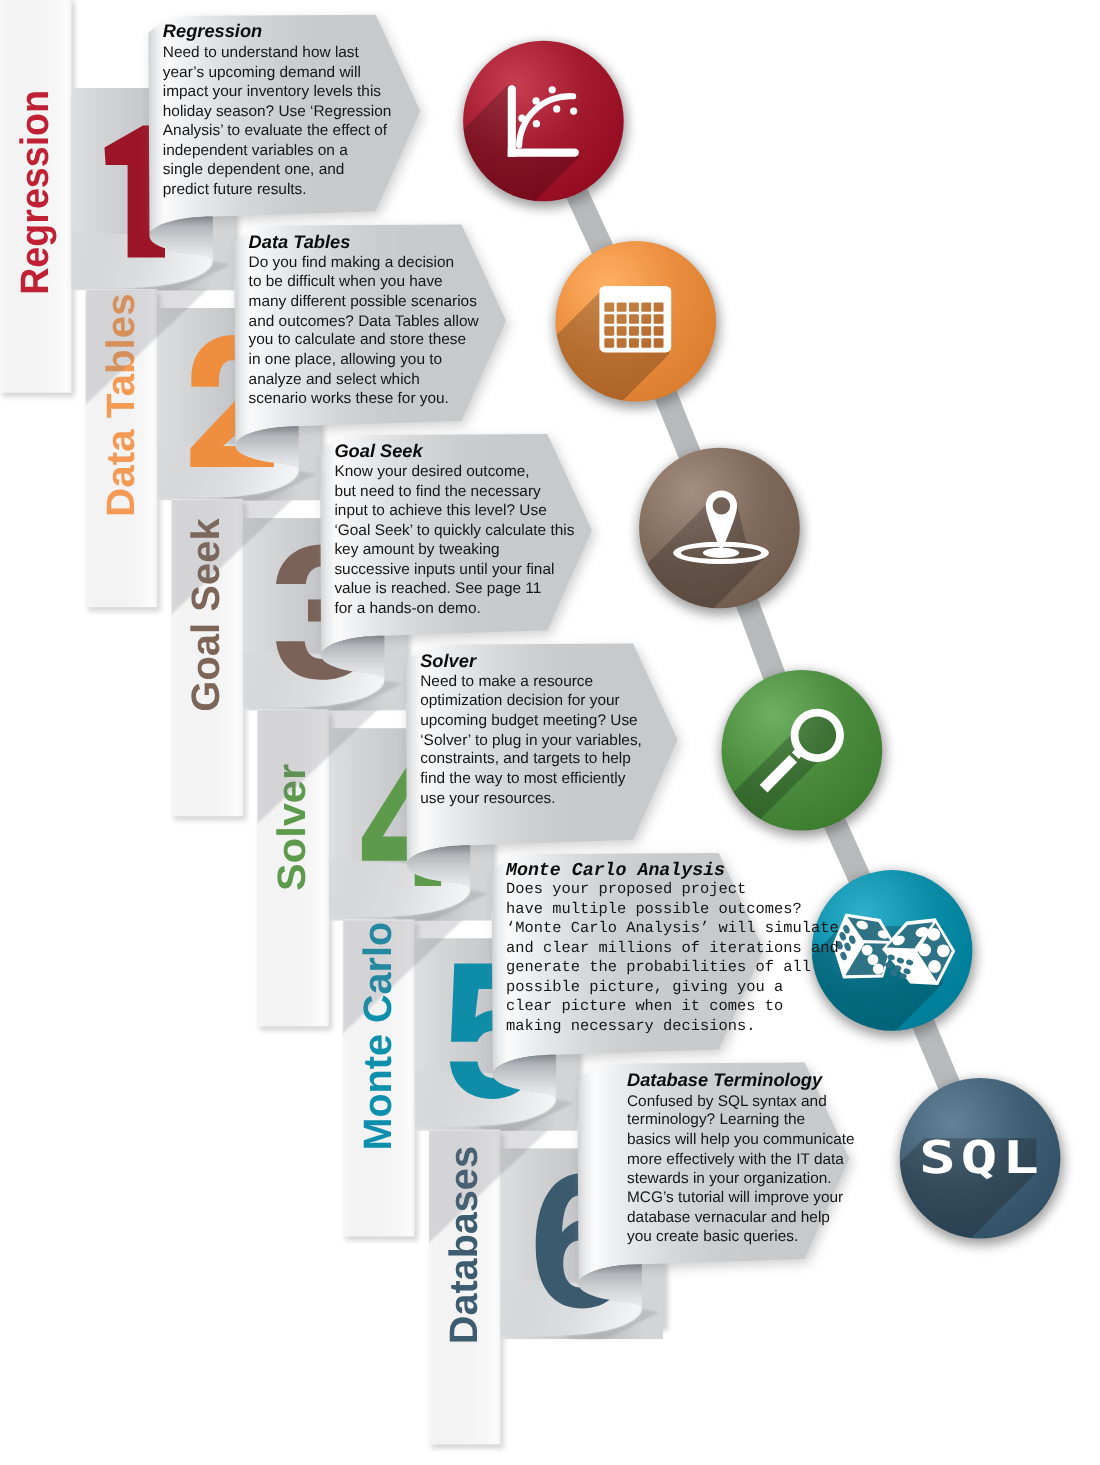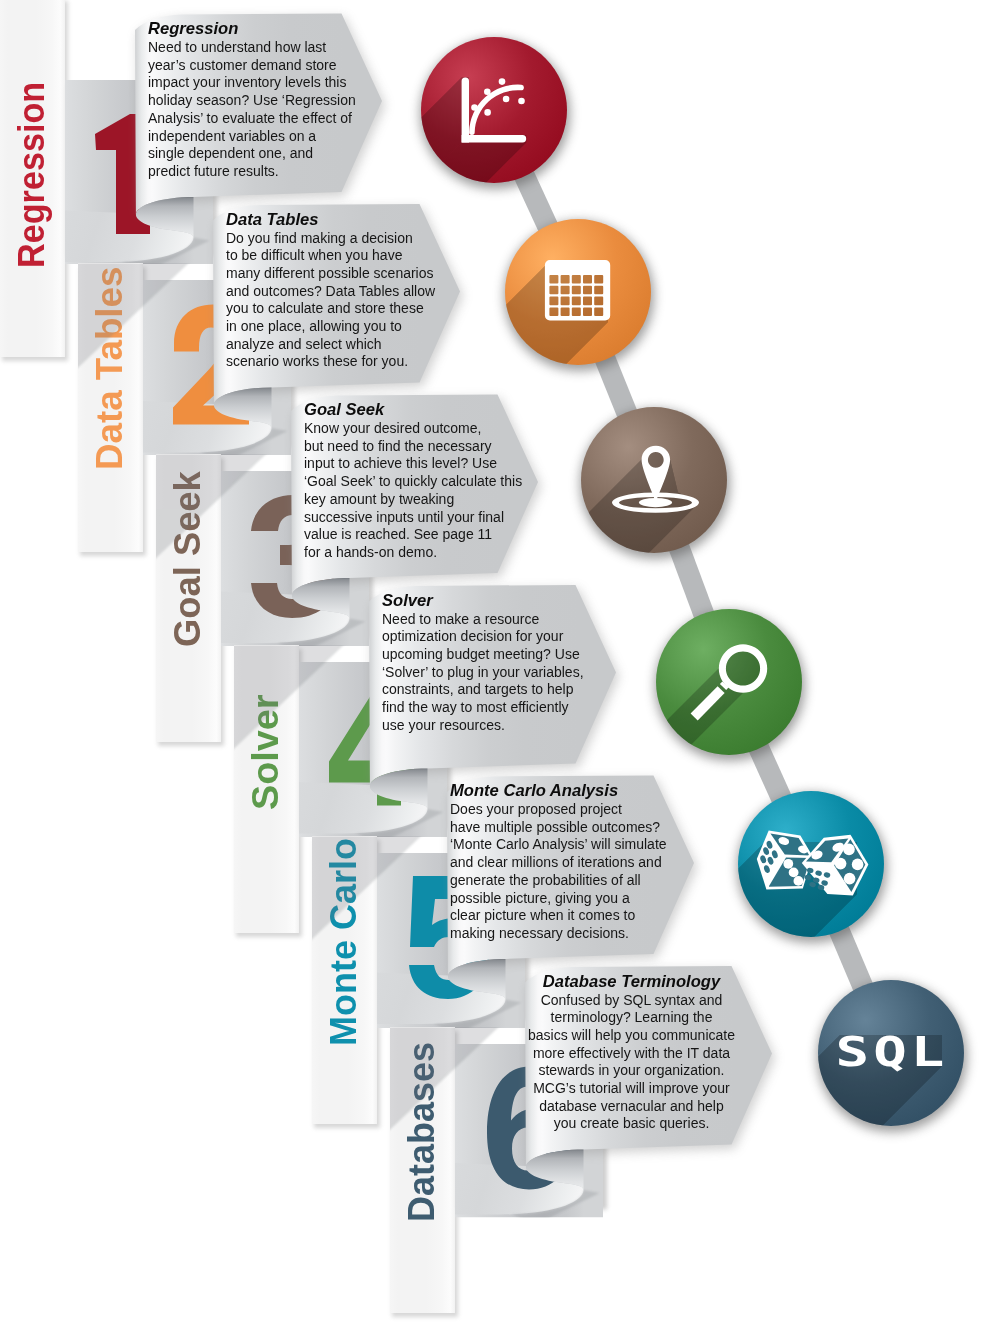--- a/index.html
+++ b/index.html
@@ -656,21 +656,21 @@
             <g transform="translate(891,1053)" fill="#ffffff">
               <text x="0" y="0" text-anchor="middle" font-family="&quot;DejaVu Sans Mono&quot;,monospace" font-size="41" font-weight="bold" transform="translate(1,13) scale(1.36,1)" letter-spacing="3">SQL</text>
             </g>
           </g>
         </g>
       </g>
     </svg>
 <div class="banner-text" style="left: 148px; top: 18px;">
       <div class="btitle">Regression</div>
       <div class="bline">Need to understand how last</div>
-      <div class="bline">year’s customer demand store</div>
+      <div class="bline">year’s upcoming demand will</div>
       <div class="bline">impact your inventory levels this</div>
       <div class="bline">holiday season?  Use ‘Regression</div>
       <div class="bline">Analysis’ to evaluate the effect of</div>
       <div class="bline">independent variables on a</div>
       <div class="bline">single dependent one, and</div>
       <div class="bline">predict future results.</div>
     </div>
     <div class="banner-text" style="left: 226px; top: 208.5px;">
       <div class="btitle">Data Tables</div>
       <div class="bline">Do you find making a decision</div>
@@ -696,32 +696,32 @@
     <div class="banner-text" style="left: 382px; top: 589.5px;">
       <div class="btitle">Solver</div>
       <div class="bline">Need to make a resource</div>
       <div class="bline">optimization decision for your</div>
       <div class="bline">upcoming budget meeting?  Use</div>
       <div class="bline">‘Solver’ to plug in your variables,</div>
       <div class="bline">constraints, and targets to help</div>
       <div class="bline">find the way to most efficiently</div>
       <div class="bline">use your resources.</div>
     </div>
-    <div class="banner-text" style="left: 450px; top: 780px;">
+    <div class="banner-text" style="left: 460px; top: 780px; font-family: Liberation Mono, monospace;">
       <div class="btitle">Monte Carlo Analysis</div>
       <div class="bline">Does your proposed project</div>
       <div class="bline">have multiple possible outcomes?</div>
       <div class="bline">‘Monte Carlo Analysis’ will simulate</div>
       <div class="bline">and clear millions of iterations and</div>
       <div class="bline">generate the probabilities of all</div>
       <div class="bline">possible picture, giving you a</div>
       <div class="bline">clear picture when it comes to</div>
       <div class="bline">making necessary decisions.</div>
     </div>
-    <div class="banner-text" style="left: 528px; top: 970.5px; text-align: center;">
+    <div class="banner-text" style="left: 570px; top: 970.5px;">
       <div class="btitle">Database Terminology</div>
       <div class="bline">Confused by SQL syntax and</div>
       <div class="bline">terminology?  Learning the</div>
       <div class="bline">basics will help you communicate</div>
       <div class="bline">more effectively with the IT data</div>
       <div class="bline">stewards in your organization.</div>
       <div class="bline">MCG’s tutorial will improve your</div>
       <div class="bline">database vernacular and help</div>
       <div class="bline">you create basic queries.</div>
     </div>

